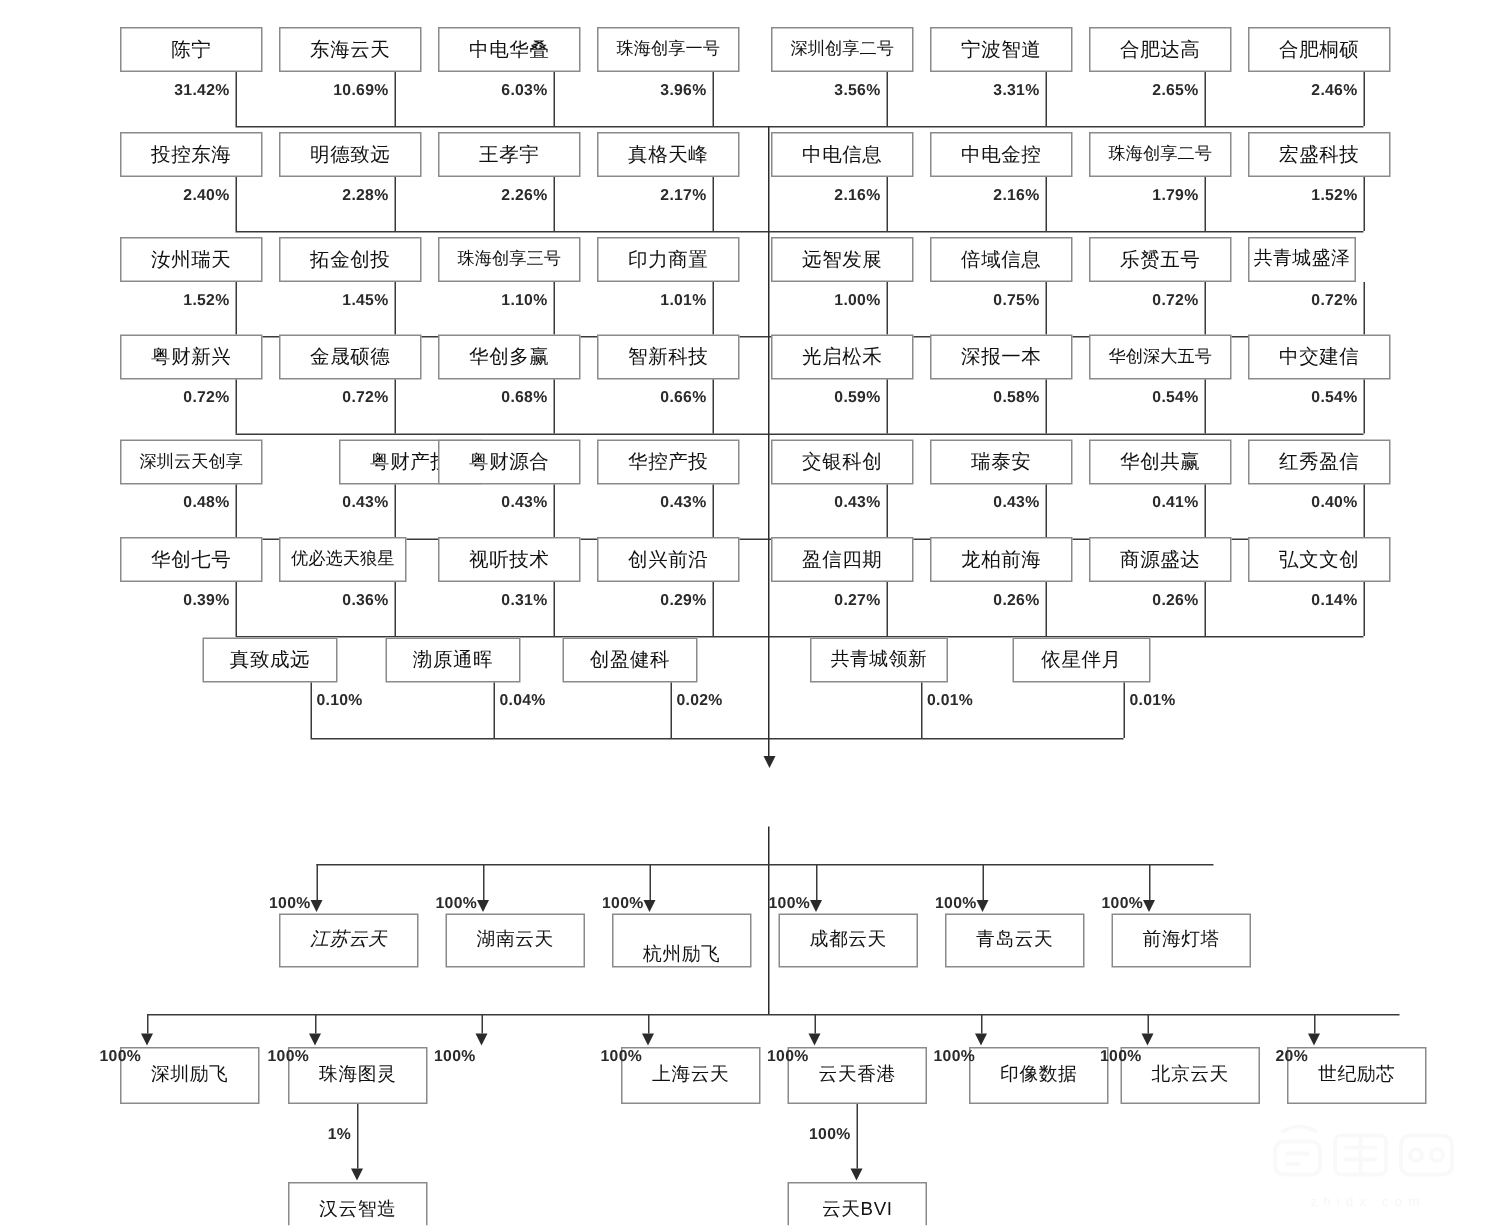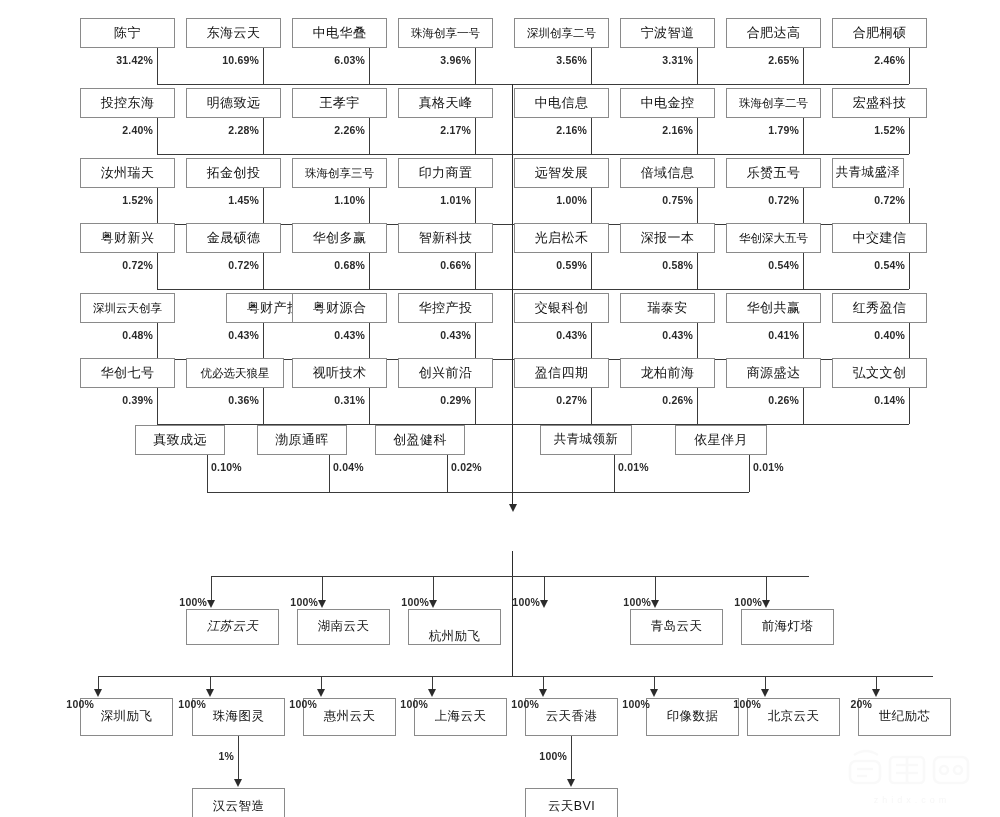--- a/index.html
+++ b/index.html
@@ -308,21 +308,21 @@
     </div>
     <div class="vline thin" style="left: 909px; top: 323px; height: 36px;"></div>
     <div class="pct" style="left: 865px; top: 329px; width: 40px; text-align: right;">0.40%</div>
     <div class="hline thin" style="left: 157px; top: 359px; width: 355px;"></div>
     <div class="hline thin" style="left: 512px; top: 359px; width: 397px;"></div>
     <div class="node" style="left: 80px; top: 358px; width: 95px; height: 30px;">
       <span>华创七号</span>
     </div>
     <div class="vline thin" style="left: 157px; top: 388px; height: 36px;"></div>
     <div class="pct" style="left: 113px; top: 394px; width: 40px; text-align: right;">0.39%</div>
-    <div class="node tiny" style="left: 186px; top: 358px; width: 98px; height: 30px;">
+    <div class="node tiny" style="left: 186px; top: 358px; width: 85px; height: 30px;">
       <span>优必选天狼星</span>
     </div>
     <div class="vline thin" style="left: 263px; top: 388px; height: 36px;"></div>
     <div class="pct" style="left: 219px; top: 394px; width: 40px; text-align: right;">0.36%</div>
     <div class="node" style="left: 292px; top: 358px; width: 95px; height: 30px;">
       <span>视听技术</span>
     </div>
     <div class="vline thin" style="left: 369px; top: 388px; height: 36px;"></div>
     <div class="pct" style="left: 325px; top: 394px; width: 40px; text-align: right;">0.31%</div>
     <div class="node" style="left: 398px; top: 358px; width: 95px; height: 30px;">
@@ -394,20 +394,23 @@
     </div>
     <div class="vline thin" style="left: 322px; top: 576px; height: 24px;"></div>
     <div class="arrow" style="left: 318.2px; top: 600px;"></div>
     <div class="pct" style="left: 286px; top: 596px; width: 32px; text-align: right;">100%</div>
     <div class="node small" style="left: 408px; top: 609px; width: 93px; height: 36px; align-items: flex-end;">
       <span>杭州励飞</span>
     </div>
     <div class="vline thin" style="left: 433px; top: 576px; height: 24px;"></div>
     <div class="arrow" style="left: 429.2px; top: 600px;"></div>
     <div class="pct" style="left: 397px; top: 596px; width: 32px; text-align: right;">100%</div>
+    <div class="node small" style="left: 519px; top: 609px; width: 93px; height: 36px;">
+      <span>成都云天</span>
+    </div>
     <div class="vline thin" style="left: 544px; top: 576px; height: 24px;"></div>
     <div class="arrow" style="left: 540.2px; top: 600px;"></div>
     <div class="pct" style="left: 508px; top: 596px; width: 32px; text-align: right;">100%</div>
     <div class="node small" style="left: 630px; top: 609px; width: 93px; height: 36px;">
       <span>青岛云天</span>
     </div>
     <div class="vline thin" style="left: 655px; top: 576px; height: 24px;"></div>
     <div class="arrow" style="left: 651.2px; top: 600px;"></div>
     <div class="pct" style="left: 619px; top: 596px; width: 32px; text-align: right;">100%</div>
     <div class="node small" style="left: 741px; top: 609px; width: 93px; height: 36px;">
@@ -422,23 +425,20 @@
     </div>
     <div class="vline thin" style="left: 98px; top: 676px; height: 13px;"></div>
     <div class="arrow" style="left: 94.2px; top: 689px;"></div>
     <div class="pct" style="left: 60px; top: 698px; width: 34px; text-align: right;">100%</div>
     <div class="node small" style="left: 192px; top: 698px; width: 93px; height: 38px;">
       <span>珠海图灵</span>
     </div>
     <div class="vline thin" style="left: 210px; top: 676px; height: 13px;"></div>
     <div class="arrow" style="left: 206.2px; top: 689px;"></div>
     <div class="pct" style="left: 172px; top: 698px; width: 34px; text-align: right;">100%</div>
-    <div class="node small" style="left: 303px; top: 698px; width: 93px; height: 38px;">
-      <span>惠州云天</span>
-    </div>
     <div class="vline thin" style="left: 321px; top: 676px; height: 13px;"></div>
     <div class="arrow" style="left: 317.2px; top: 689px;"></div>
     <div class="pct" style="left: 283px; top: 698px; width: 34px; text-align: right;">100%</div>
     <div class="node small" style="left: 414px; top: 698px; width: 93px; height: 38px;">
       <span>上海云天</span>
     </div>
     <div class="vline thin" style="left: 432px; top: 676px; height: 13px;"></div>
     <div class="arrow" style="left: 428.2px; top: 689px;"></div>
     <div class="pct" style="left: 394px; top: 698px; width: 34px; text-align: right;">100%</div>
     <div class="node small" style="left: 525px; top: 698px; width: 93px; height: 38px;">

